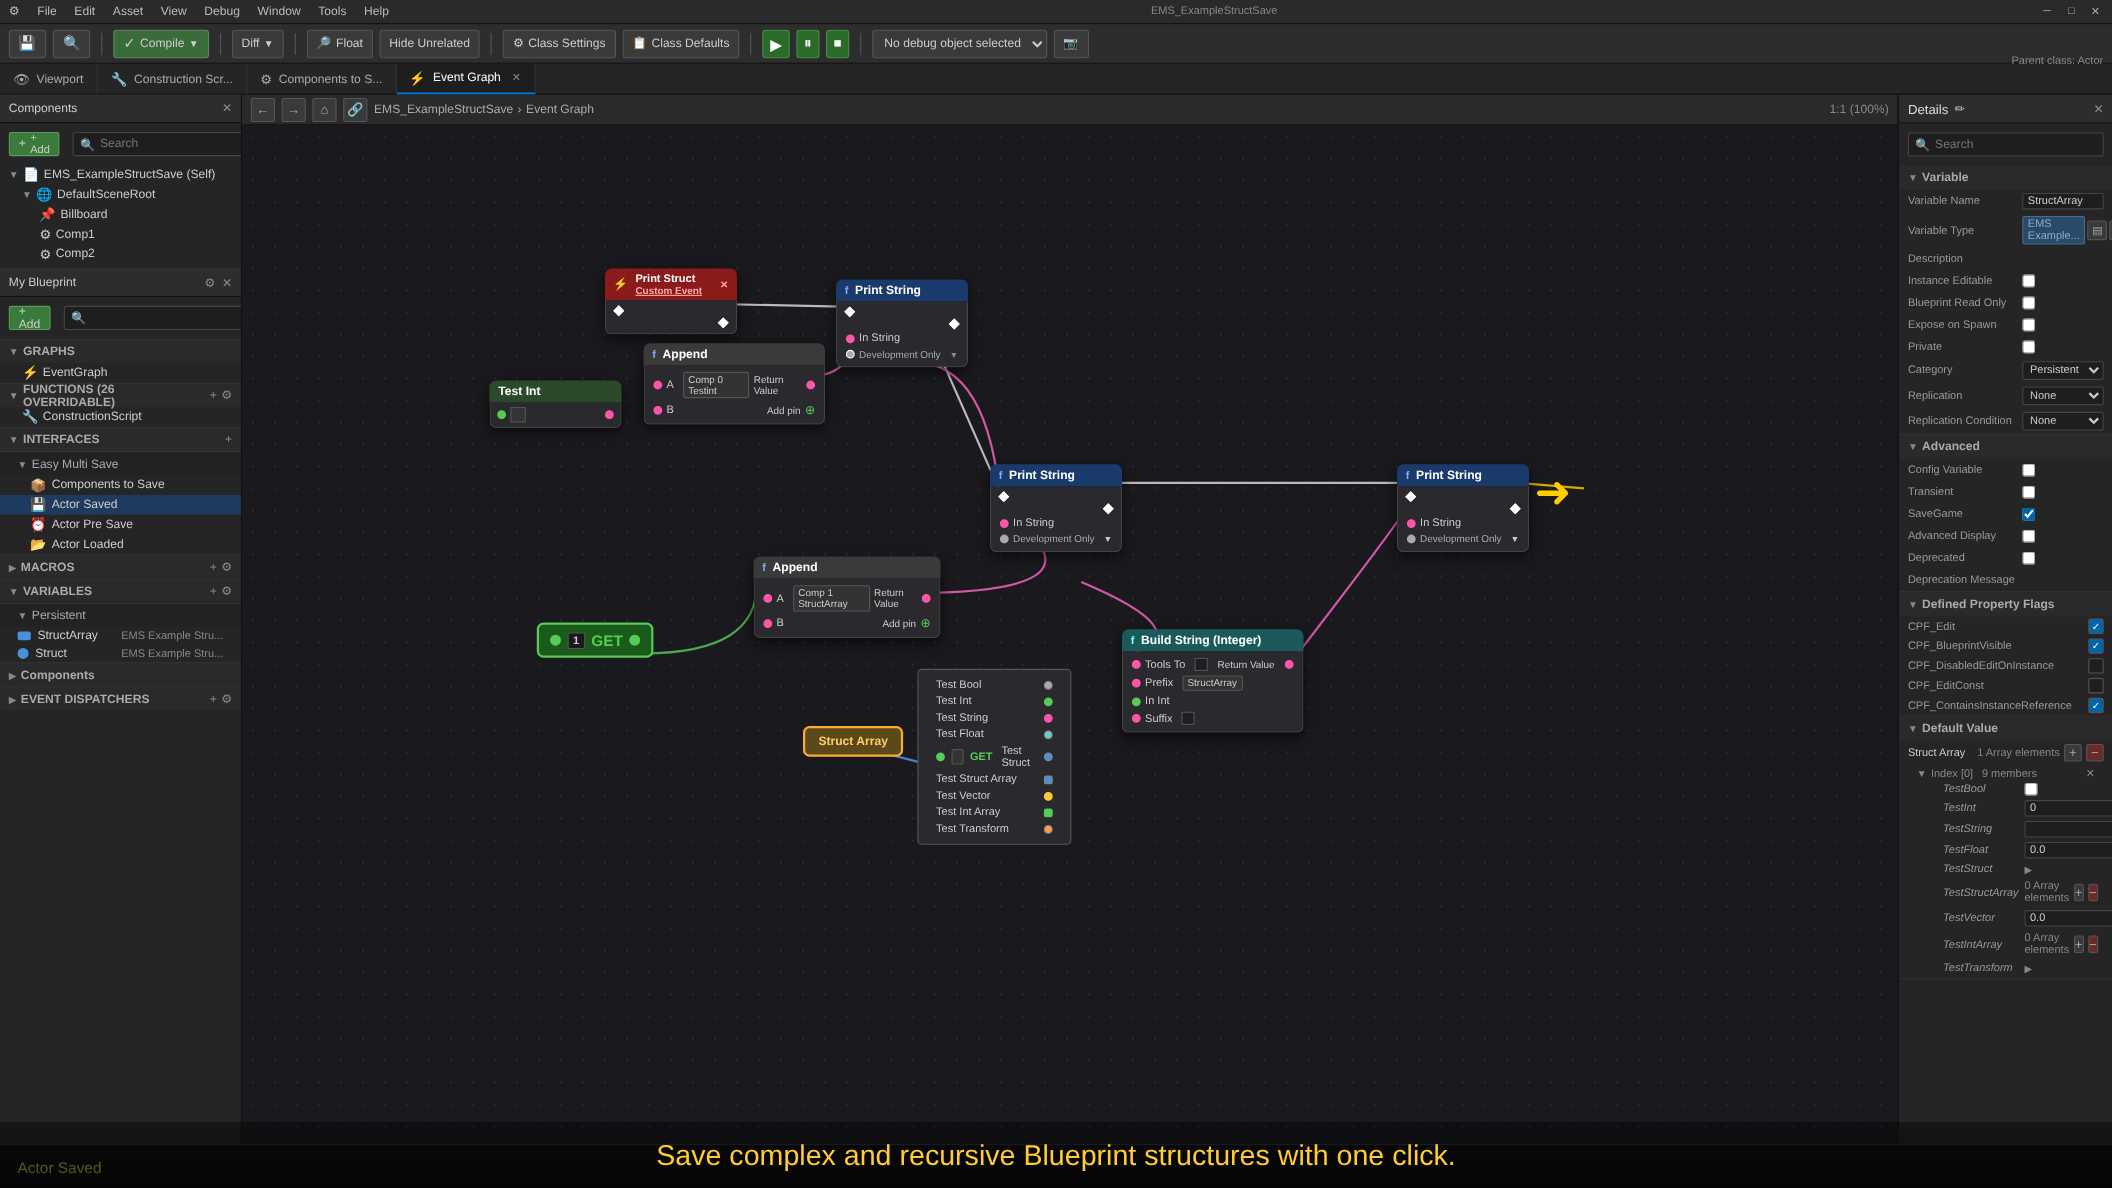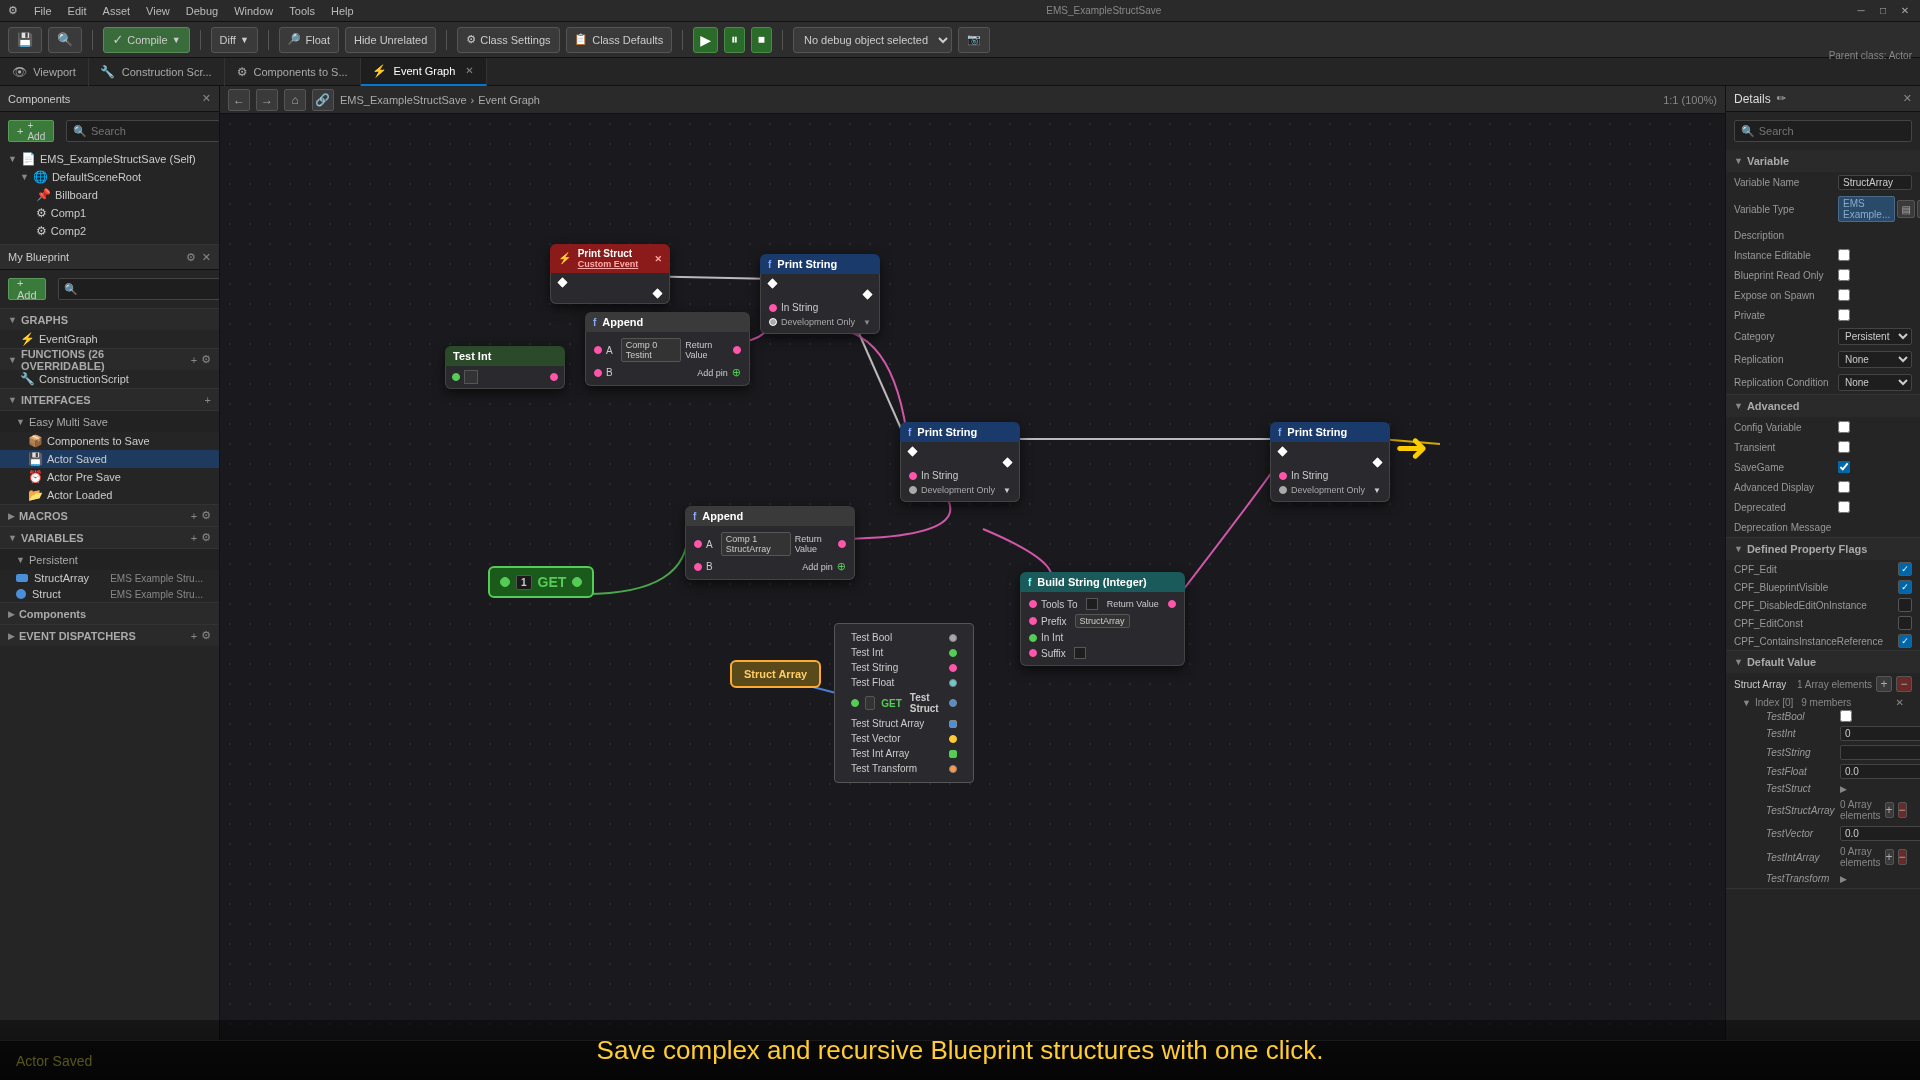--- a/index.html
+++ b/index.html
@@ -597,42 +597,42 @@
             <span>Suffix</span>
             <div style="background:#1e1e1e; border:1px solid #555; width:12px; height:12px; margin-left:4px;"></div>
           </div>
         </div>
       </div>
 
       <div class="struct-array-node" style="left:510px; top:546px;">
         <span>Struct Array</span>
       </div>
 
-      <div class="node-detail-popup" style="left:614px; top:509px; width:100px;">
+      <div class="node-detail-popup" style="left:614px; top:494px; width:100px;">
         <div class="node-pin">
           <span>Test Bool</span>
           <div class="pin-dot" style="background:#aaa; margin-left:auto;"></div>
         </div>
         <div class="node-pin">
           <span>Test Int</span>
           <div class="pin-dot green" style="margin-left:auto;"></div>
         </div>
         <div class="node-pin">
           <span>Test String</span>
           <div class="pin-dot pink" style="margin-left:auto;"></div>
         </div>
         <div class="node-pin">
           <span>Test Float</span>
           <div class="pin-dot" style="background:#66cccc; margin-left:auto;"></div>
         </div>
         <div class="node-pin">
           <div class="pin-dot green"></div>
           <div style="width:14px; height:14px; background:#333; border:1px solid #555; border-radius:2px; margin:0 2px;"></div>
           <span style="color:#55cc55; font-weight:bold;">GET</span>
-          <span style="margin-left:4px;font-weight:bold;">Test Struct</span>
+          <span style="margin-left:4px;">Test Struct</span>
           <div class="pin-dot" style="background:#4a90d9; margin-left:auto;"></div>
         </div>
         <div class="node-pin">
           <span>Test Struct Array</span>
           <div class="pin-dot" style="background:#4a90d9; border-radius:2px; margin-left:auto;"></div>
         </div>
         <div class="node-pin">
           <span>Test Vector</span>
           <div class="pin-dot yellow" style="margin-left:auto;"></div>
         </div>

